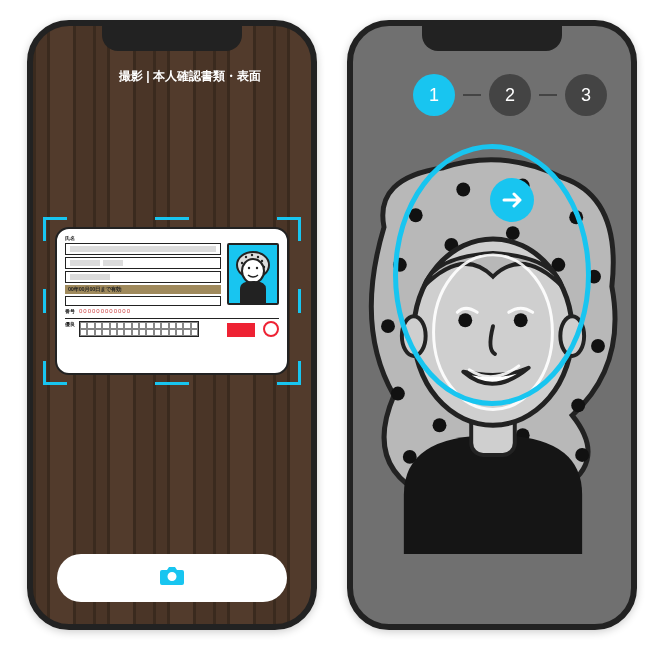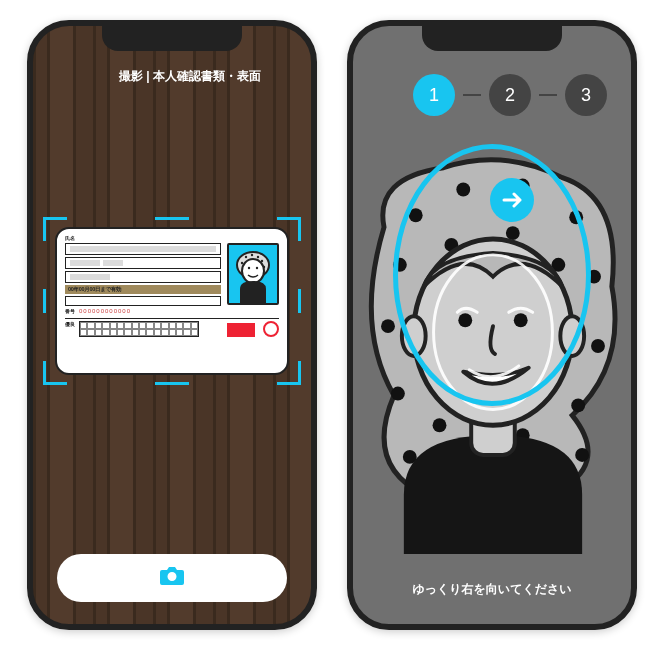--- a/index.html
+++ b/index.html
@@ -372,14 +372,13 @@
     </svg>
 
     <div class="face-oval"></div>
     <div class="arrow-badge">
       <svg viewBox="0 0 24 24">
         <path d="M4 12 L20 12 M14 6 L20 12 L14 18"></path>
       </svg>
     </div>
   </div>
 
-  <div class="instruction">ゆっくり右を向いてください</div>
 </div>
 
 </body></html>

